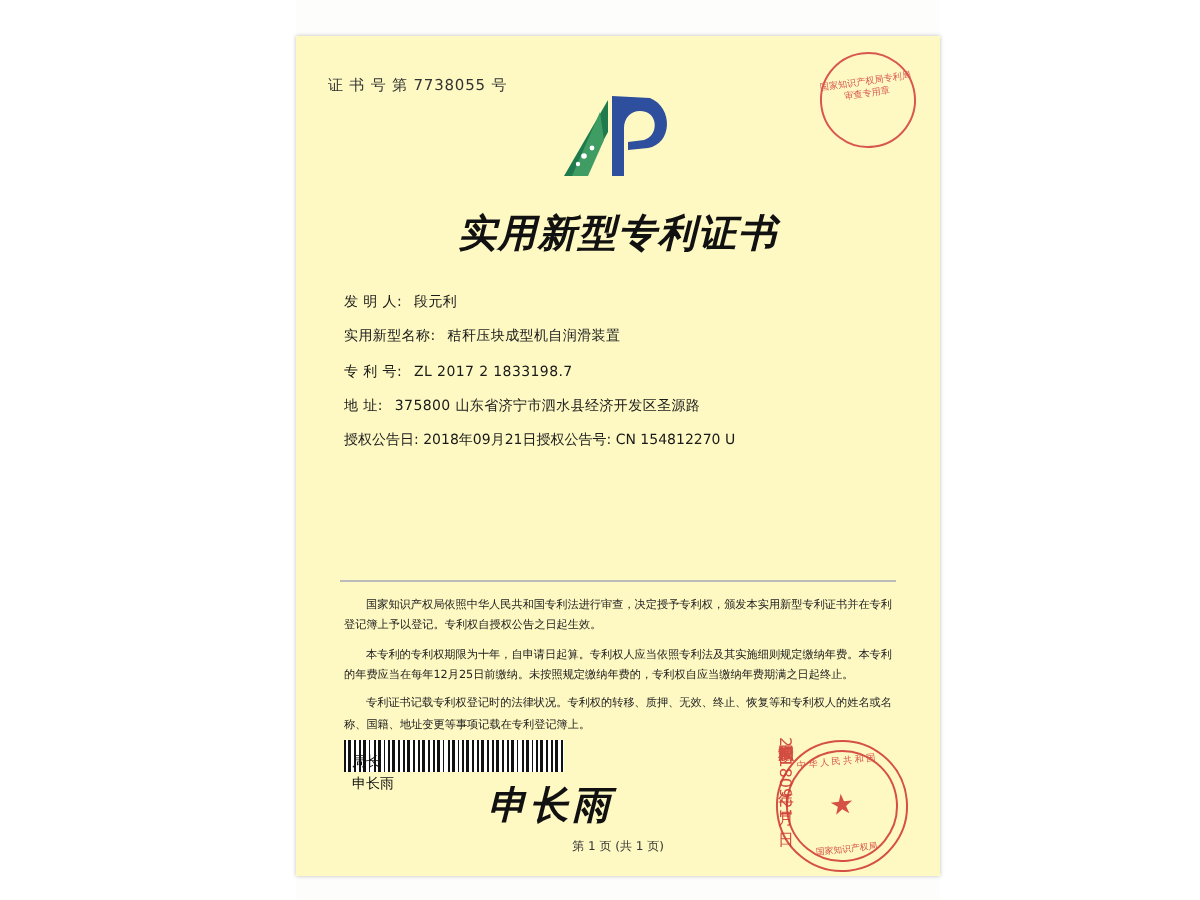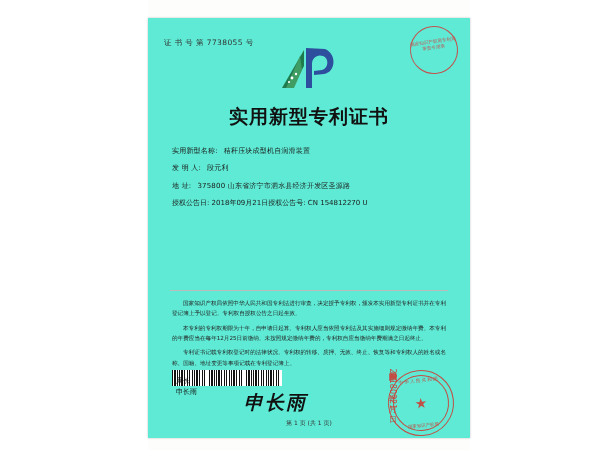--- a/index.html
+++ b/index.html
@@ -17,21 +17,21 @@
     background: #fdfdfb;
     overflow: hidden;
   }
   
   .sheet {
     position: absolute;
     left: 148px;
     top: 18px;
     width: 322px;
     height: 420px;
-    background: #5eead4;
+    background: #fef9c3;
     box-shadow: 0 0 2px rgba(0,0,0,0.25);
     overflow: hidden;
   }
   .side-shade-l {
     position: absolute;
     left: 0; top: 0; width: 148px; height: 450px;
     background: #ffffff;
   }
   .side-shade-r {
     position: absolute;
@@ -81,20 +81,21 @@
     position: absolute;
     left: 0;
     right: 0;
     top: 86px;
     text-align: center;
     font-family: "DejaVu Sans", sans-serif;
     font-size: 19px;
     font-weight: bold;
     color: #111;
     letter-spacing: 1px;
+    font-style: italic;
   }
 
   .fields {
     position: absolute;
     left: 24px;
     top: 128px;
     width: 276px;
     font-size: 7px;
     color: #1a1a1a;
     line-height: 1.55;
@@ -261,26 +262,30 @@
         <circle cx="22" cy="34" r="1.4"></circle>
         <circle cx="26" cy="30" r="1.2"></circle>
         <circle cx="19" cy="38" r="1.1"></circle>
       </g>
     </svg>
 
     <div class="title">实用新型专利证书</div>
 
     <div class="fields">
       <div class="field">
+        <span class="lbl">发  明  人:</span>
+        <span class="val">段元利</span>
+      </div>
+      <div class="field">
         <span class="lbl">实用新型名称:</span>
         <span class="val">秸秆压块成型机自润滑装置</span>
       </div>
       <div class="field">
-        <span class="lbl">发  明  人:</span>
-        <span class="val">段元利</span>
+        <span class="lbl">专  利  号:</span>
+        <span class="val">ZL 2017 2 1833198.7</span>
       </div>
       <div class="field">
         <span class="lbl">地      址:</span>
         <span class="val">375800 山东省济宁市泗水县经济开发区圣源路</span>
       </div>
       <div class="twocol">
         <span>
           <span>授权公告日:</span>
           <span>2018年09月21日</span>
         </span>

